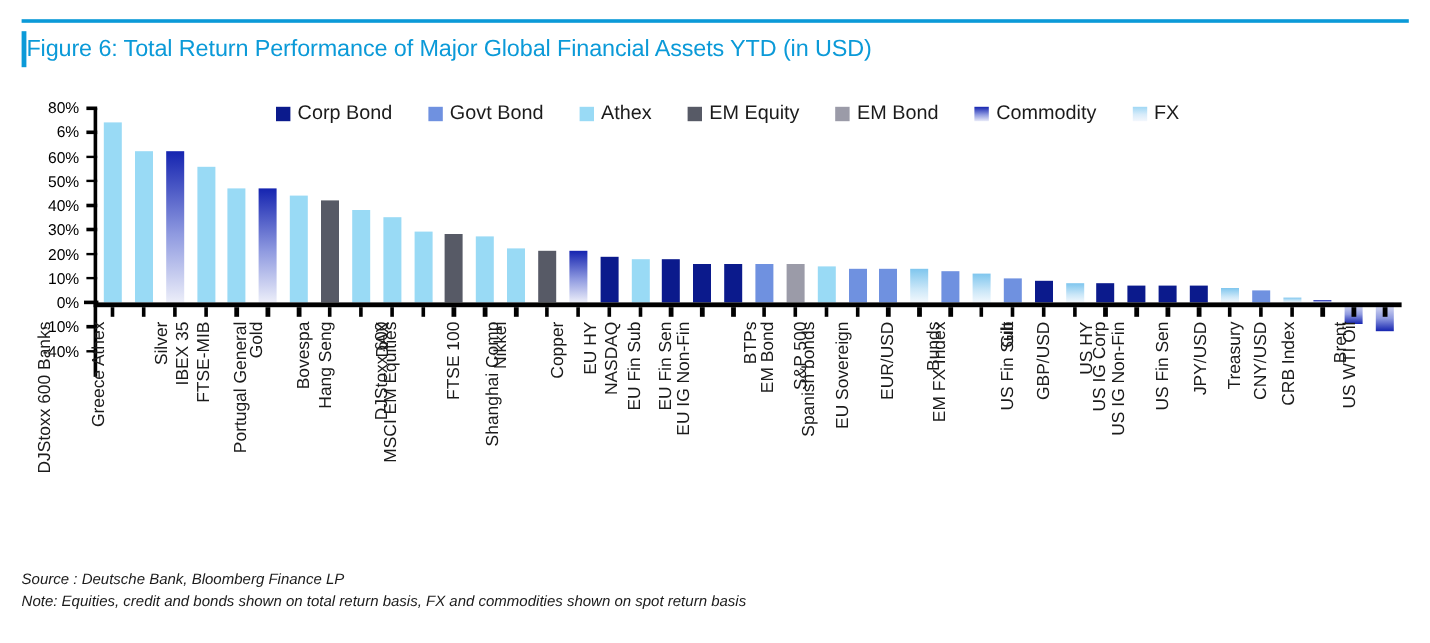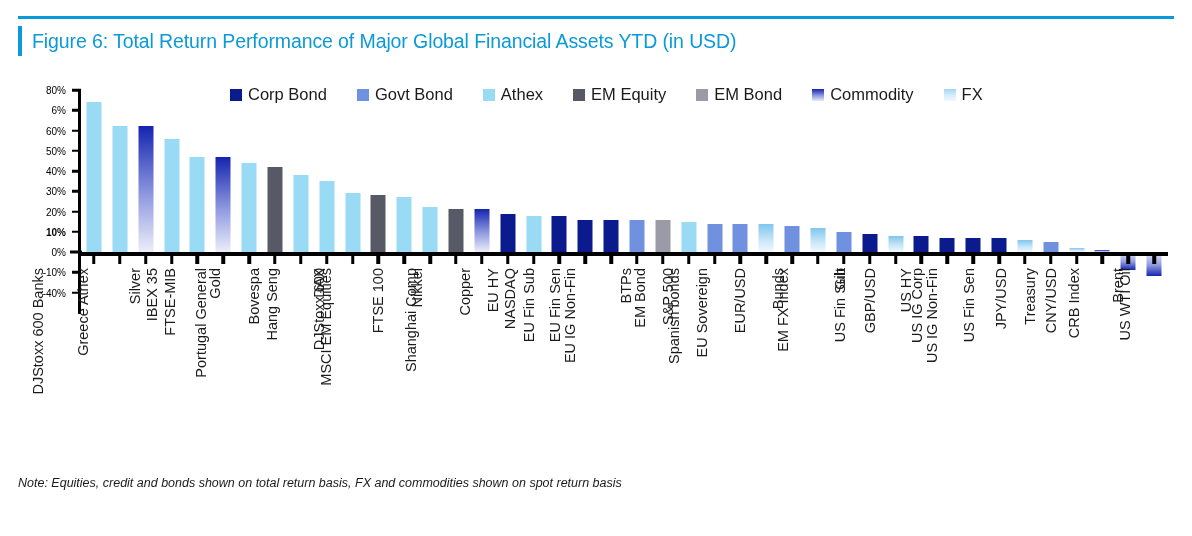--- a/index.html
+++ b/index.html
@@ -40,21 +40,20 @@
     display: flex;
     align-items: center;
   }
   .title-accent {
     width: 4px;
     height: 30px;
     background: #0b9ad8;
     flex: none;
   }
   .title-text {
-    margin-left: 10px;
     font-size: 19.5px;
     color: #0b9ad8;
     white-space: nowrap;
     letter-spacing: -0.1px;
   }
 
   
   .plot-area {
     position: absolute;
     left: 18px;
@@ -100,21 +99,21 @@
   .y-labels {
     position: absolute;
     left: 0px;
     top: 0px;
     width: 56px;
     height: 250px;
   }
   .y-label {
     position: absolute;
     right: 8px;
-    font-size: 10px;
+    font-size: 13px;
     color: #000000;
     text-align: right;
     transform: translateY(-50%);
     white-space: nowrap;
   }
   .y-tick {
     position: absolute;
     left: 54px;
     width: 9px;
     height: 2.5px;
@@ -262,21 +261,21 @@
         <div class="y-label" style="top: 52.5px;">60%</div>
         <div class="y-tick" style="top: 52.5px;"></div>
         <div class="y-label" style="top: 72.75px;">50%</div>
         <div class="y-tick" style="top: 72.75px;"></div>
         <div class="y-label" style="top: 93px;">40%</div>
         <div class="y-tick" style="top: 93px;"></div>
         <div class="y-label" style="top: 113.25px;">30%</div>
         <div class="y-tick" style="top: 113.25px;"></div>
         <div class="y-label" style="top: 133.5px;">20%</div>
         <div class="y-tick" style="top: 133.5px;"></div>
-        <div class="y-label" style="top: 153.75px; font-weight: bold;">10%</div>
+        <div class="y-label" style="top: 153.75px;">10%</div>
         <div class="y-tick" style="top: 153.75px;"></div>
         <div class="y-label" style="top: 174px;">0%</div>
         <div class="y-tick zero" style="top: 174px;"></div>
         <div class="y-label" style="top: 194.25px;">-10%</div>
         <div class="y-tick" style="top: 194.25px;"></div>
         <div class="y-label" style="top: 214.5px;">-40%</div>
         <div class="y-tick" style="top: 214.5px;"></div>
       </div>
     <div class="y-axis"></div>
 
@@ -575,16 +574,17 @@
         <div class="x-label-slot">
           <div class="x-label">Brent</div>
         </div>
         <div class="x-label-slot">
           <div class="x-label">US WTI Oil</div>
         </div>
       </div>
   </div>
 
   <div class="footnotes">
+    <div class="footnote">Source : Deutsche Bank, Bloomberg Finance LP</div>
     <div class="footnote">Note: Equities, credit and bonds shown on total return basis, FX and commodities shown on spot return basis</div>
   </div>
 
 </div>
 
 </body></html>

